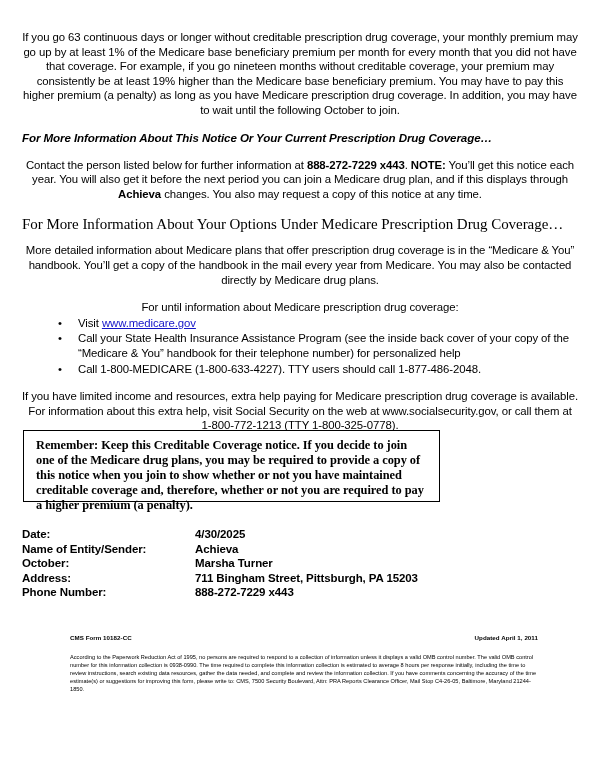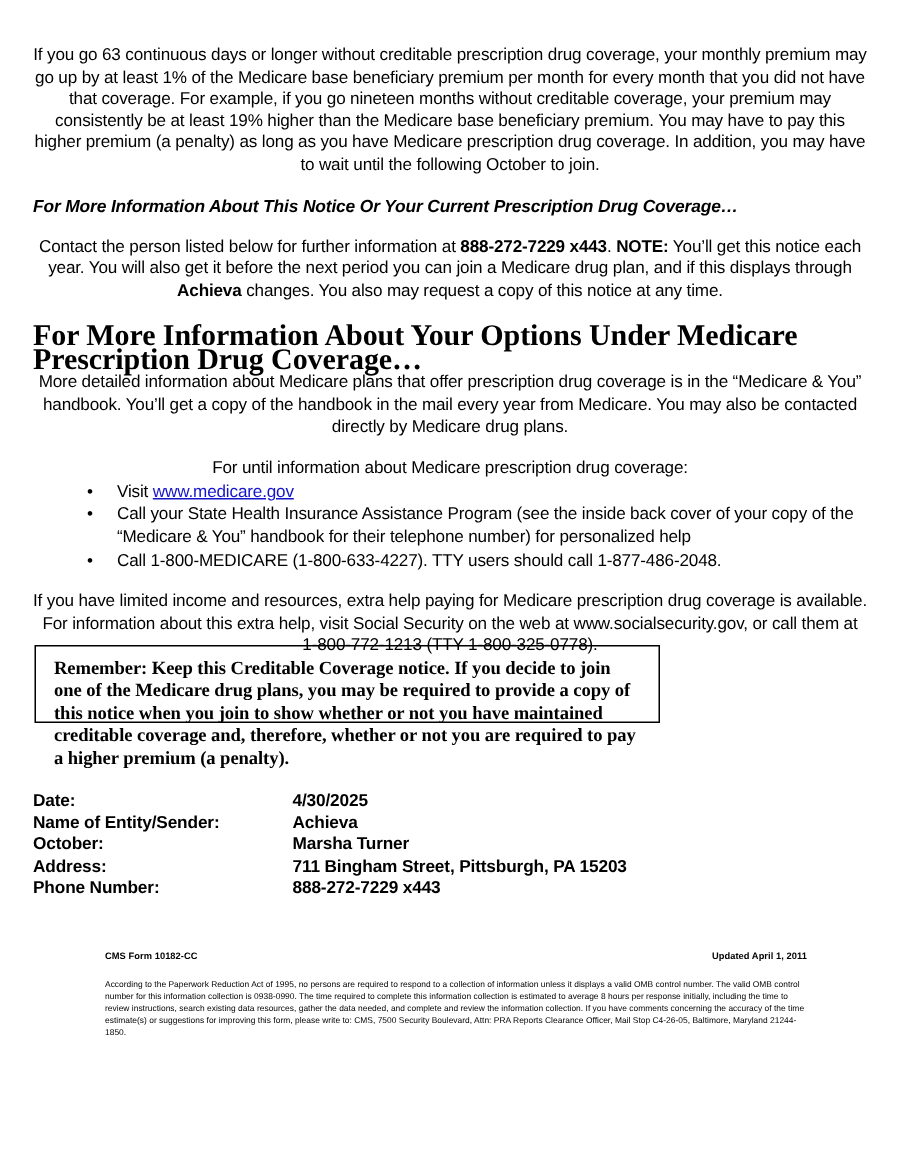--- a/index.html
+++ b/index.html
@@ -42,24 +42,24 @@
     font-family: "Liberation Sans", sans-serif;
     font-size: 11.6px;
     font-weight: bold;
     line-height: 14px;
     margin: 9px 0 13px 0;
     letter-spacing: -0.1px;
     font-style: italic;
   }
   h2.head-serif {
     font-family: "Liberation Serif", serif;
-    font-size: 20px;
-    font-weight: bold;
+    font-size: 15px;
+    font-weight: normal;
     line-height: 16px;
-    margin: 15px 0 0 0;
+    margin: 15px 0 11px 0;
     letter-spacing: -0.05px;
   }
   b, strong { font-weight: bold; }
   a.weblink {
     color: #1414c8;
     text-decoration: underline;
   }
   ul.bullets {
     margin: 1px 0 13px 0;
     padding-left: 36px;
@@ -78,21 +78,21 @@
     left: 0;
     top: 0;
     font-size: 11.4px;
     line-height: 14.6px;
   }
   .remember-box {
     position: absolute;
     left: 23px;
     top: 430px;
     width: 417px;
-    height: 52px;
+    height: 72px;
     border: 1.3px solid #000000;
     box-sizing: border-box;
     padding: 7px 12px 0 12px;
   }
   .remember-box p {
     font-family: "Liberation Serif", serif;
     font-size: 12.4px;
     font-weight: bold;
     line-height: 14.9px;
     margin: 0;

